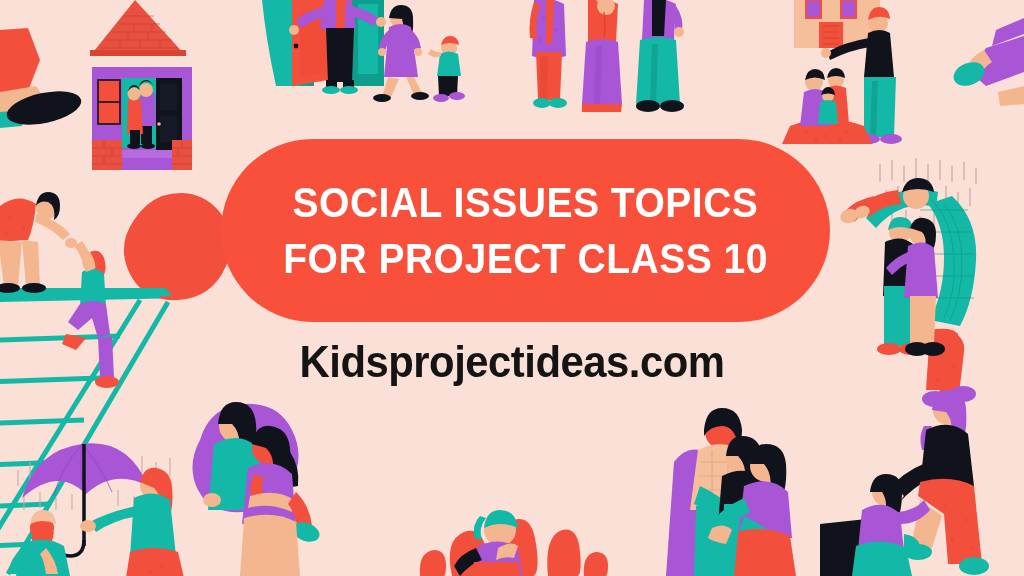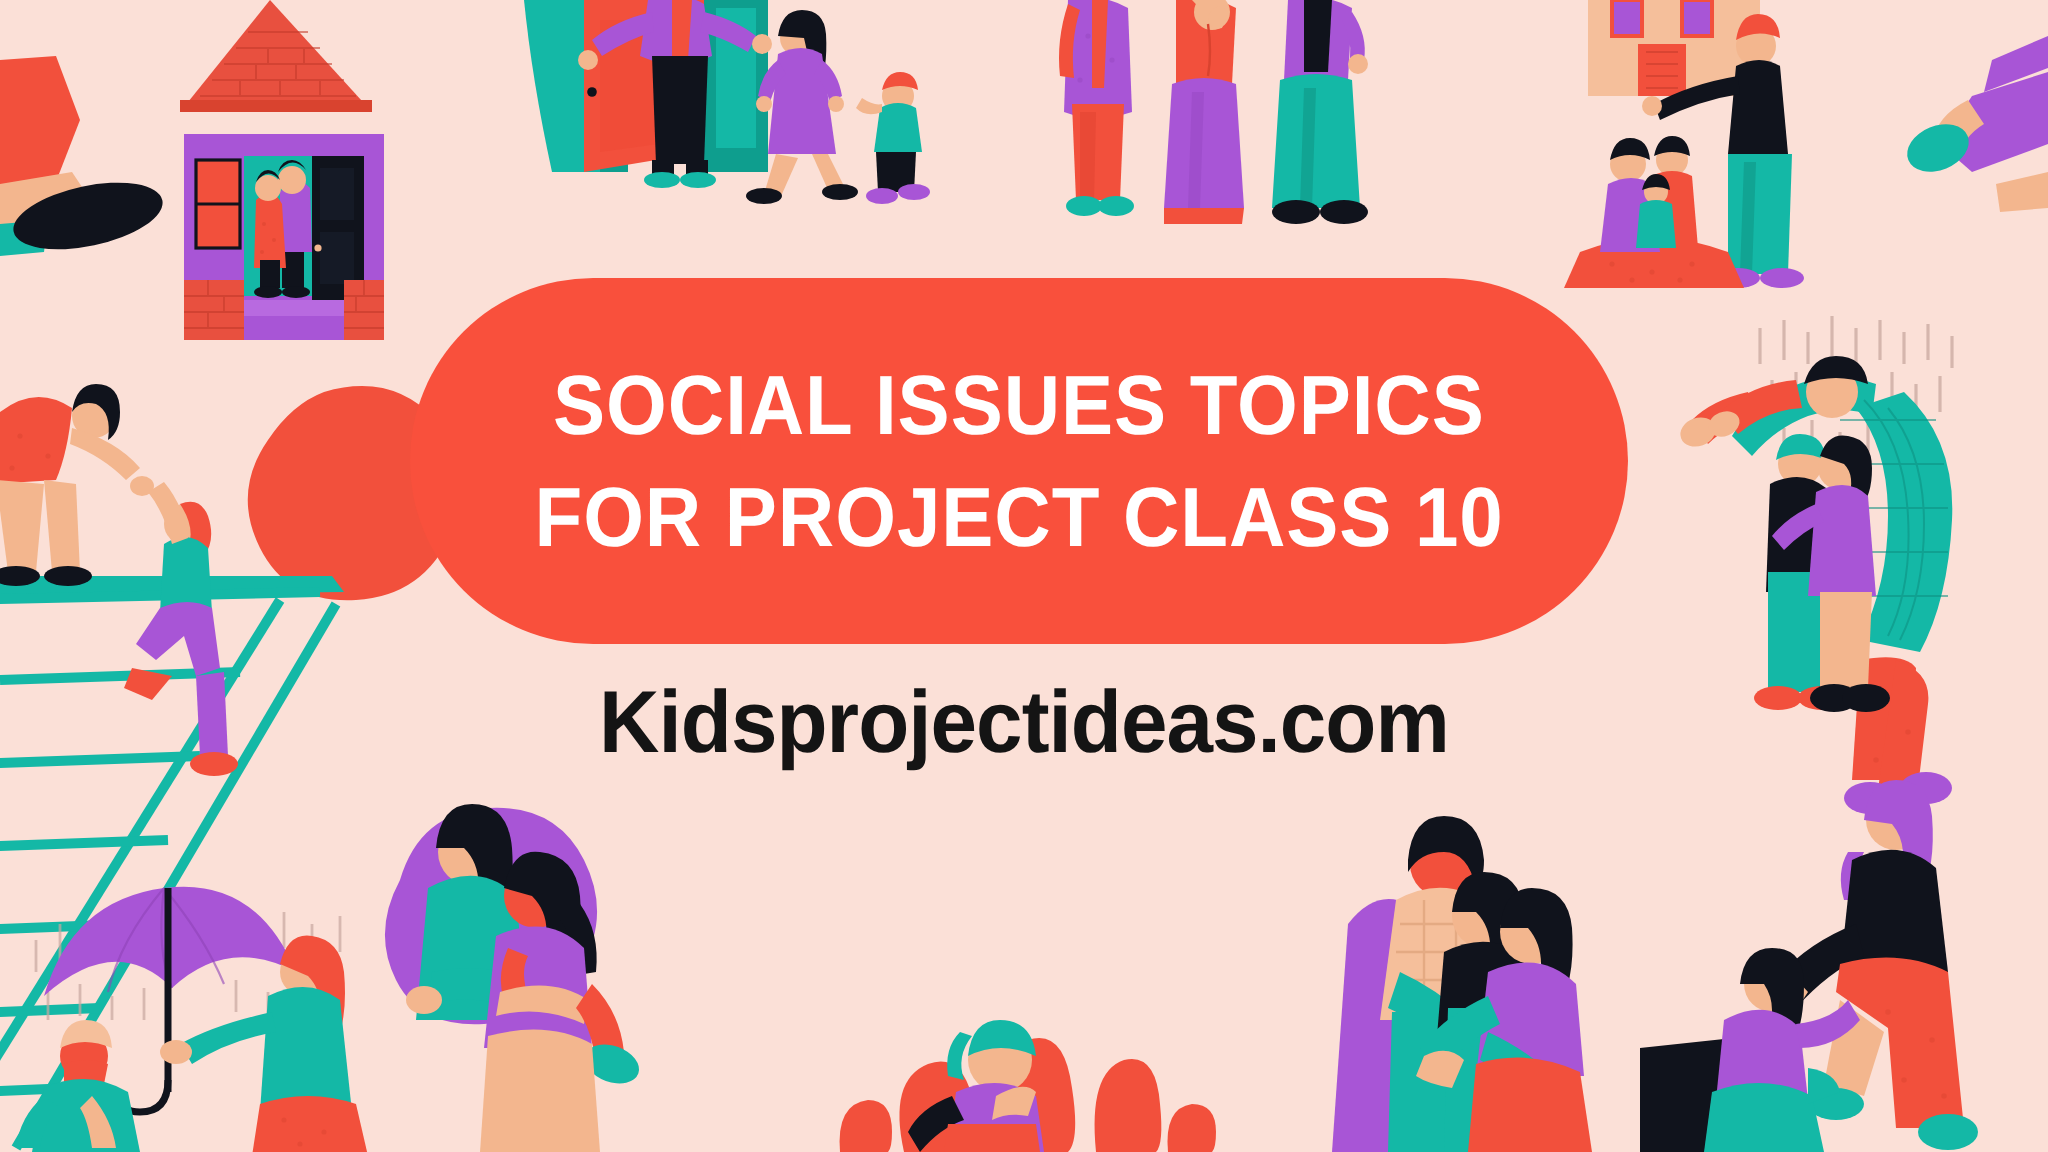--- a/index.html
+++ b/index.html
@@ -18,21 +18,21 @@
   .layer {
     position: absolute;
     inset: 0;
     width: 1024px;
     height: 576px;
   }
 
   
   #banner {
     position: absolute;
-    left: 205px;
+    left: 221px;
     top: 139px;
     width: 609px;
     height: 183px;
     background: #f9503c;
     border-radius: 95px;
     display: flex;
     flex-direction: column;
     align-items: center;
     justify-content: center;
     gap: 14px;

